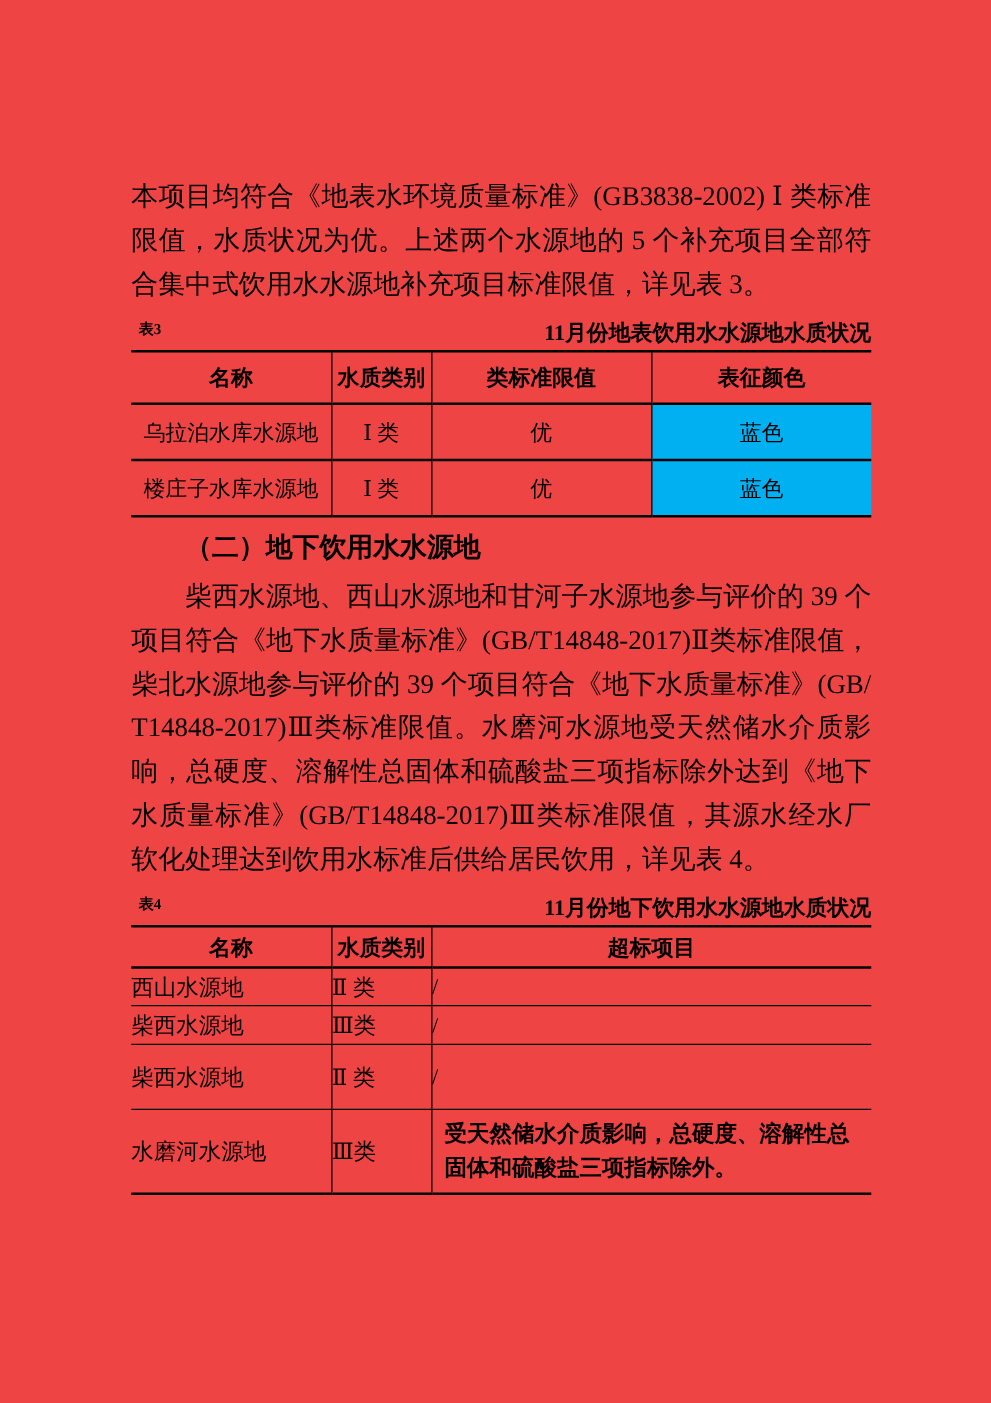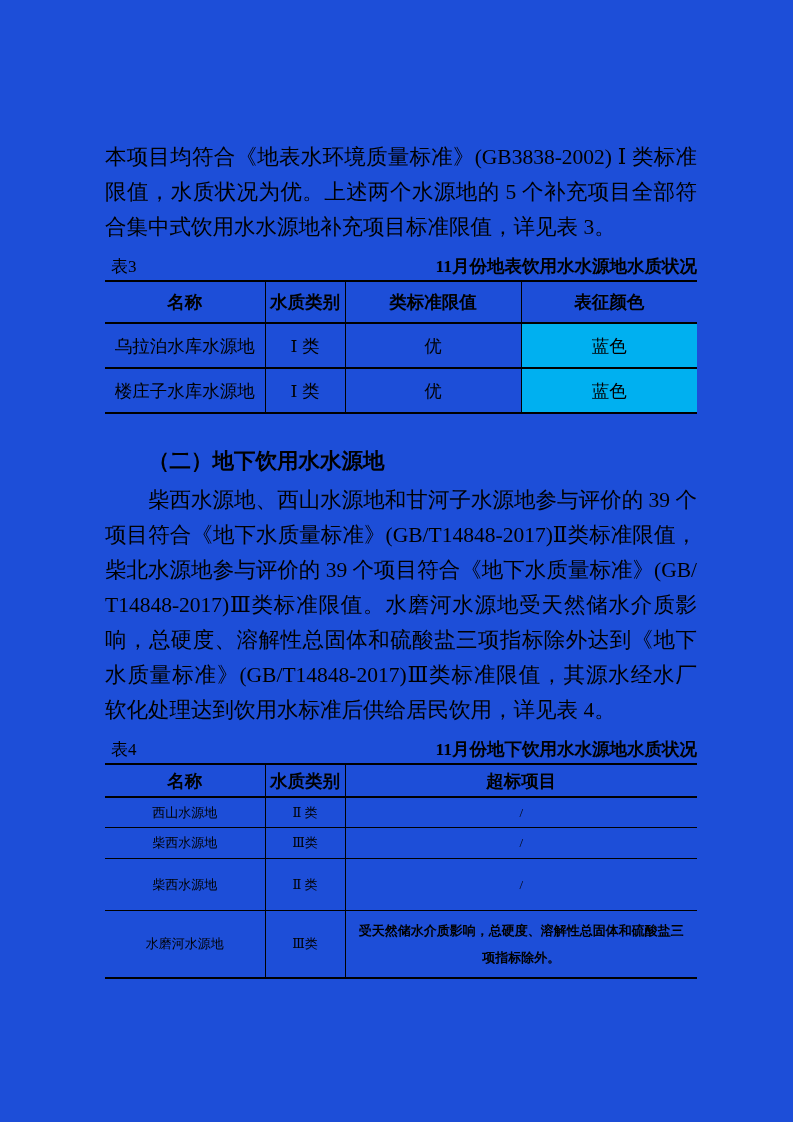--- a/index.html
+++ b/index.html
@@ -1,53 +1,53 @@
 <!DOCTYPE html>
 <html><head>
 <meta charset="utf-8">
 <style>
   html, body { margin: 0; padding: 0; background: #ffffff; }
   .page {
     position: relative;
     width: 793px;
     height: 1122px;
-    background: #1d4ed8;
+    background: #ef4444;
     box-sizing: border-box;
     padding: 140px 96px 0 105px;
     font-family: "Liberation Serif", "DejaVu Serif", serif;
     color: #000;
     overflow: hidden;
   }
   .body-text {
     font-size: 21.5px;
     line-height: 35px;
     text-align: justify;
     text-justify: inter-character;
     word-break: break-all;
     margin: 0;
   }
   .indent { text-indent: 43px; }
   .section-heading {
     font-size: 21.5px;
     line-height: 36px;
     font-weight: bold;
     text-indent: 43px;
-    margin: 29px 0 4px 0;
+    margin: 6px 0 4px 0;
   }
   .table-caption {
     position: relative;
     margin-top: 9px;
     height: 26px;
   }
   .caption-label {
     position: absolute;
     left: 6px;
     top: 1px;
-    font-size: 17px;
-    font-weight: normal;
+    font-size: 12px;
+    font-weight: bold;
   }
   .caption-title {
     display: block;
     text-align: right;
     font-size: 17.5px;
     font-weight: bold;
     line-height: 24px;
   }
   table {
     border-collapse: collapse;
@@ -72,23 +72,23 @@
     border-bottom: 2px solid #000;
     height: 31px;
     text-align: center;
     vertical-align: middle;
     font-size: 17.5px;
     font-weight: bold;
     padding: 0;
   }
   .t4 td {
     border-bottom: 1px solid #000;
-    text-align: center;
+    text-align: left;
     vertical-align: middle;
-    font-size: 13px;
+    font-size: 18px;
     padding: 0;
   }
   .t4 tr:last-child td { border-bottom: 2.5px solid #000; }
   .t4 th + th, .t4 td + td { border-left: 1px solid #000; }
   .h29 td { height: 29px; }
   .h30 td { height: 30px; }
   .h51 td { height: 51px; }
   .h49 td { height: 49px; }
   .h58 td { height: 58px; }
   .exceed-long {

